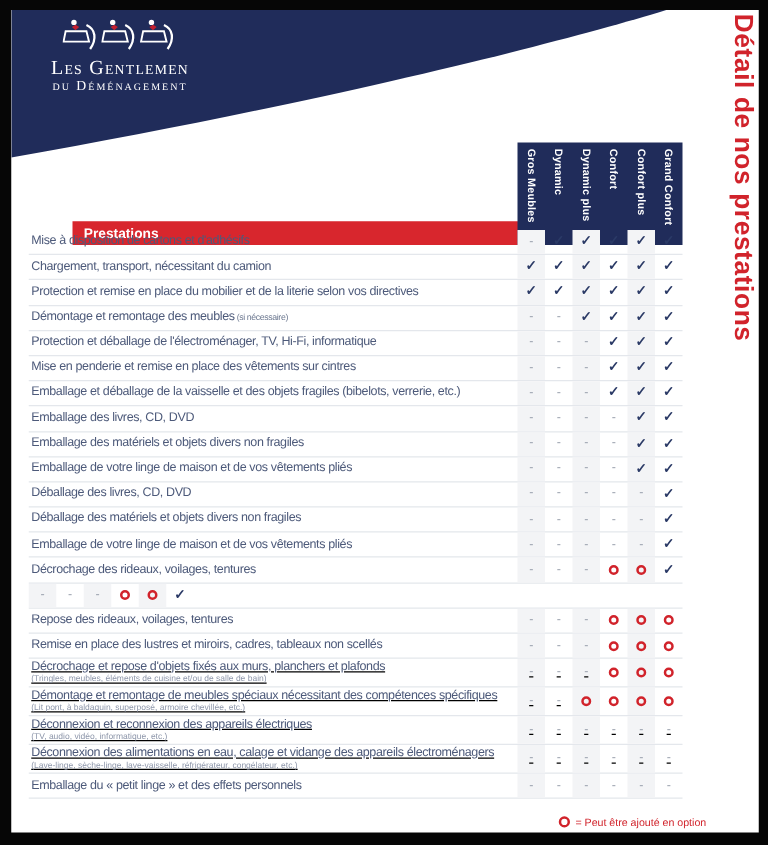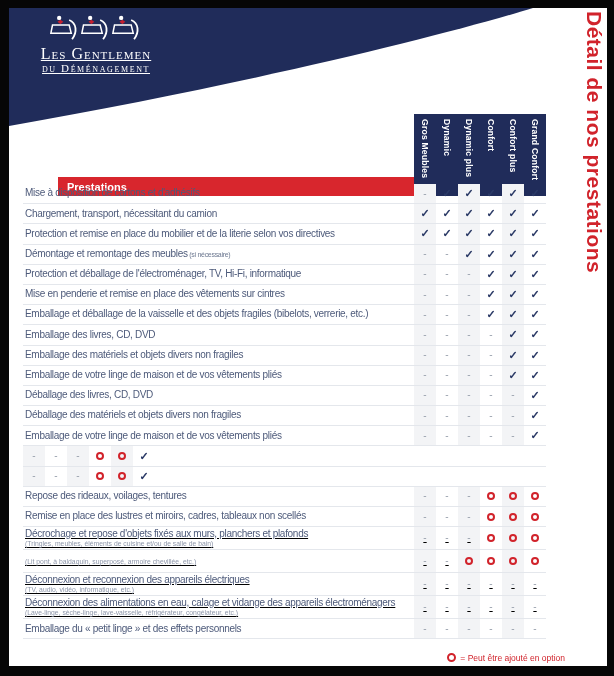--- a/index.html
+++ b/index.html
@@ -7,21 +7,21 @@
     width:614px;height:676px;position:relative;background:#060606;
     font-family:"Liberation Sans",sans-serif;overflow:hidden;
   }
   .page{
     position:absolute;left:9px;top:8px;width:598px;height:658px;
     background:#ffffff;overflow:hidden;
   }
   
   .swoosh{position:absolute;left:0;top:0;width:598px;height:130px;}
   
-  .logo{position:absolute;left:8px;top:6px;width:158px;text-align:center;color:#fff;text-decoration:underline;}
+  .logo{position:absolute;left:8px;top:6px;width:158px;text-align:center;color:#fff;}
   .movers{display:flex;justify-content:center;gap:1px;margin-bottom:1px;}
   .logo-line1{font-family:"Liberation Serif",serif;font-variant:small-caps;font-size:16px;letter-spacing:1px;line-height:1.05;}
   .logo-line2{font-family:"Liberation Serif",serif;font-variant:small-caps;font-size:11px;letter-spacing:1.6px;line-height:1.05;}
   
   .vtitle{
     position:absolute;top:3px;right:1px;height:345px;
     writing-mode:vertical-rl;
     font-size:21px;font-weight:bold;color:#d1232b;letter-spacing:.5px;
     white-space:nowrap;
   }
@@ -452,20 +452,23 @@
           </div>
           <div class="cellm shade">
             <span class="mk-dash">-</span>
           </div>
           <div class="cellm">
             <span class="mk-check">✓</span>
           </div>
         </div>
       </div>
       <div class="row">
+        <div class="label-cell">
+          <span class="main">Décrochage des rideaux, voilages, tentures</span>
+        </div>
         <div class="marks">
           <div class="cellm shade">
             <span class="mk-dash">-</span>
           </div>
           <div class="cellm">
             <span class="mk-dash">-</span>
           </div>
           <div class="cellm shade">
             <span class="mk-dash">-</span>
           </div>
@@ -573,20 +576,21 @@
           <div class="cellm shade">
             <span class="mk-opt"></span>
           </div>
           <div class="cellm">
             <span class="mk-opt"></span>
           </div>
         </div>
       </div>
       <div class="row tall">
         <div class="label-cell">
+          <span class="main">Démontage et remontage de meubles spéciaux nécessitant des compétences spécifiques</span>
           <span class="note">(Lit pont, à baldaquin, superposé, armoire chevillée, etc.)</span>
         </div>
         <div class="marks">
           <div class="cellm shade">
             <span class="mk-dash">-</span>
           </div>
           <div class="cellm">
             <span class="mk-dash">-</span>
           </div>
           <div class="cellm shade">

